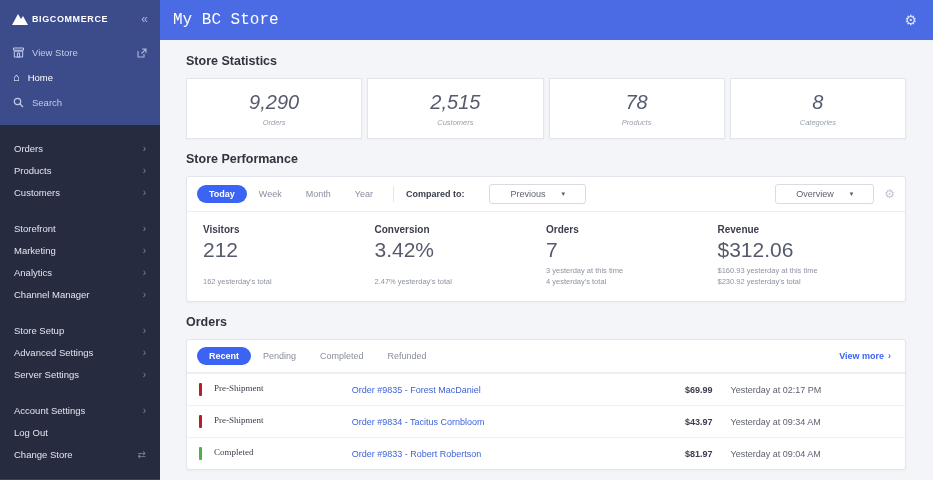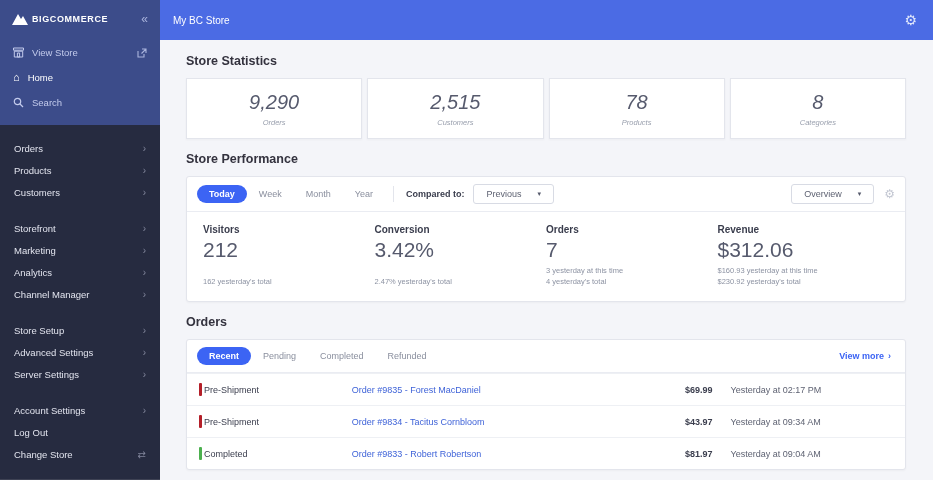--- a/index.html
+++ b/index.html
@@ -18,55 +18,55 @@
   .glyph-icon { font-size:11px; line-height:1; }
   .menu { flex:1; padding-top:12px; }
   .menu-group { margin-bottom:14px; }
   .menu-item { display:flex; align-items:center; justify-content:space-between; padding:5.5px 14px; font-size:9.5px; color:#e2e4ee; cursor:pointer; }
   .chev { color:#80859b; font-size:10px; }
   .help-panel { background:#3e4254; padding:9px 14px 12px; cursor:pointer; }
 
   
   .main { flex:1; display:flex; flex-direction:column; overflow:hidden; }
   .topbar { height:40px; flex-shrink:0; background:#4b6be4; color:#fff; display:flex; align-items:center; justify-content:space-between; padding:0 16px 0 13px; }
-  .topbar h1 { font-size:10px; font-weight:400; }
+  .topbar h1 { font-size:16px; font-weight:400;font-family:Liberation Mono, monospace; }
   .gear { color:#dfe6fb; font-size:14px; cursor:pointer; }
   .content { padding:8px 27px 0 26px; }
   h2.section { font-size:12.5px; font-weight:700; color:#33323e; margin:13px 0 10px; }
   h2.first { margin-top:6px; }
 
   
   .stats-row { display:grid; grid-template-columns:repeat(4,1fr); gap:5px;font-style:italic; }
   .stat-card { background:#fff; border:1px solid #e3e5ec; box-shadow:0 1px 2px rgba(40,44,63,.04); text-align:center; padding:12px 0 11px; }
   .stat-value { font-size:20px; font-weight:400; color:#565a6d; }
   .stat-label { font-size:7.5px; color:#9aa0ae; margin-top:4px; }
 
   
   .card { background:#fff; border:1px solid #e3e5ec; border-radius:3px; box-shadow:0 1px 2px rgba(40,44,63,.04); }
   .toolbar { display:flex; align-items:center; padding:7px 10px; border-bottom:1px solid #eaecf2; }
   .pill { padding:4px 12px; border-radius:11px; font-size:9px; color:#8a8f9e; cursor:pointer; white-space:nowrap; }
   .pill.active { background:#3c64f4; color:#fff; font-weight:700; }
   .vdivider { width:1px; height:16px; background:#e3e5ec; margin:0 12px 0 8px; }
   .cmp-label { font-size:9px; font-weight:700; color:#3a3d4d; margin-right:9px; }
-  .select { display:flex; align-items:center; gap:16px; border:1px solid #d8dbe4; border-radius:3px; background:#fff; padding:4px 12px; font-size:9px; color:#5e6272; cursor:pointer; }
+  .select { display:flex; align-items:center; gap:16px; border:1px solid #d8dbe4; border-radius:3px; background:#fff; padding:4px 20px; font-size:9px; color:#5e6272; cursor:pointer;margin-left:16px; }
   .select .arrow { font-size:7px; color:#55596b; }
   .spacer { flex:1; }
   .toolbar-gear { color:#c3c7d2; font-size:12px; margin-left:10px; cursor:pointer; }
 
   
   .metrics { display:grid; grid-template-columns:repeat(4,1fr); padding:12px 16px 13px; }
   .metric-label { font-size:10px; font-weight:700; color:#3a3d4d; }
   .metric-value { font-size:21px; font-weight:400; color:#565a6d; margin-top:3px; }
   .metric-subs { margin-top:0; height:26px; display:flex; flex-direction:column; justify-content:flex-end; font-size:7.5px; color:#8d93a3; line-height:1.55; }
 
   
   .view-more { font-size:9px; font-weight:700; color:#3c64f4; cursor:pointer; display:flex; align-items:center; gap:4px; margin-right:4px; }
   .order-row { display:flex; align-items:center; padding:9px 12px; border-top:1px solid #eef0f4; font-size:9px; cursor:pointer; }
   .order-row:first-of-type { border-top:none; }
-  .cell.status { width:22%; display:flex; align-items:center; gap:2px; color:#3a3d4d; }
+  .cell.status { width:22%; display:flex; gap:12px; color:#3a3d4d;font-family:Liberation Serif, serif; }
   .sbar { width:3px; height:13px; border-radius:1px; flex-shrink:0; }
   .cell.link { width:40%; color:#3f63d8; text-decoration:none; }
   .cell.price { width:12%; text-align:right; font-weight:700; color:#3a3d4d; }
   .cell.date { width:26%; padding-left:18px; color:#5e6272; }
 
   svg.icon { display:block; }
 </style>
 </head>
 <body>
 

